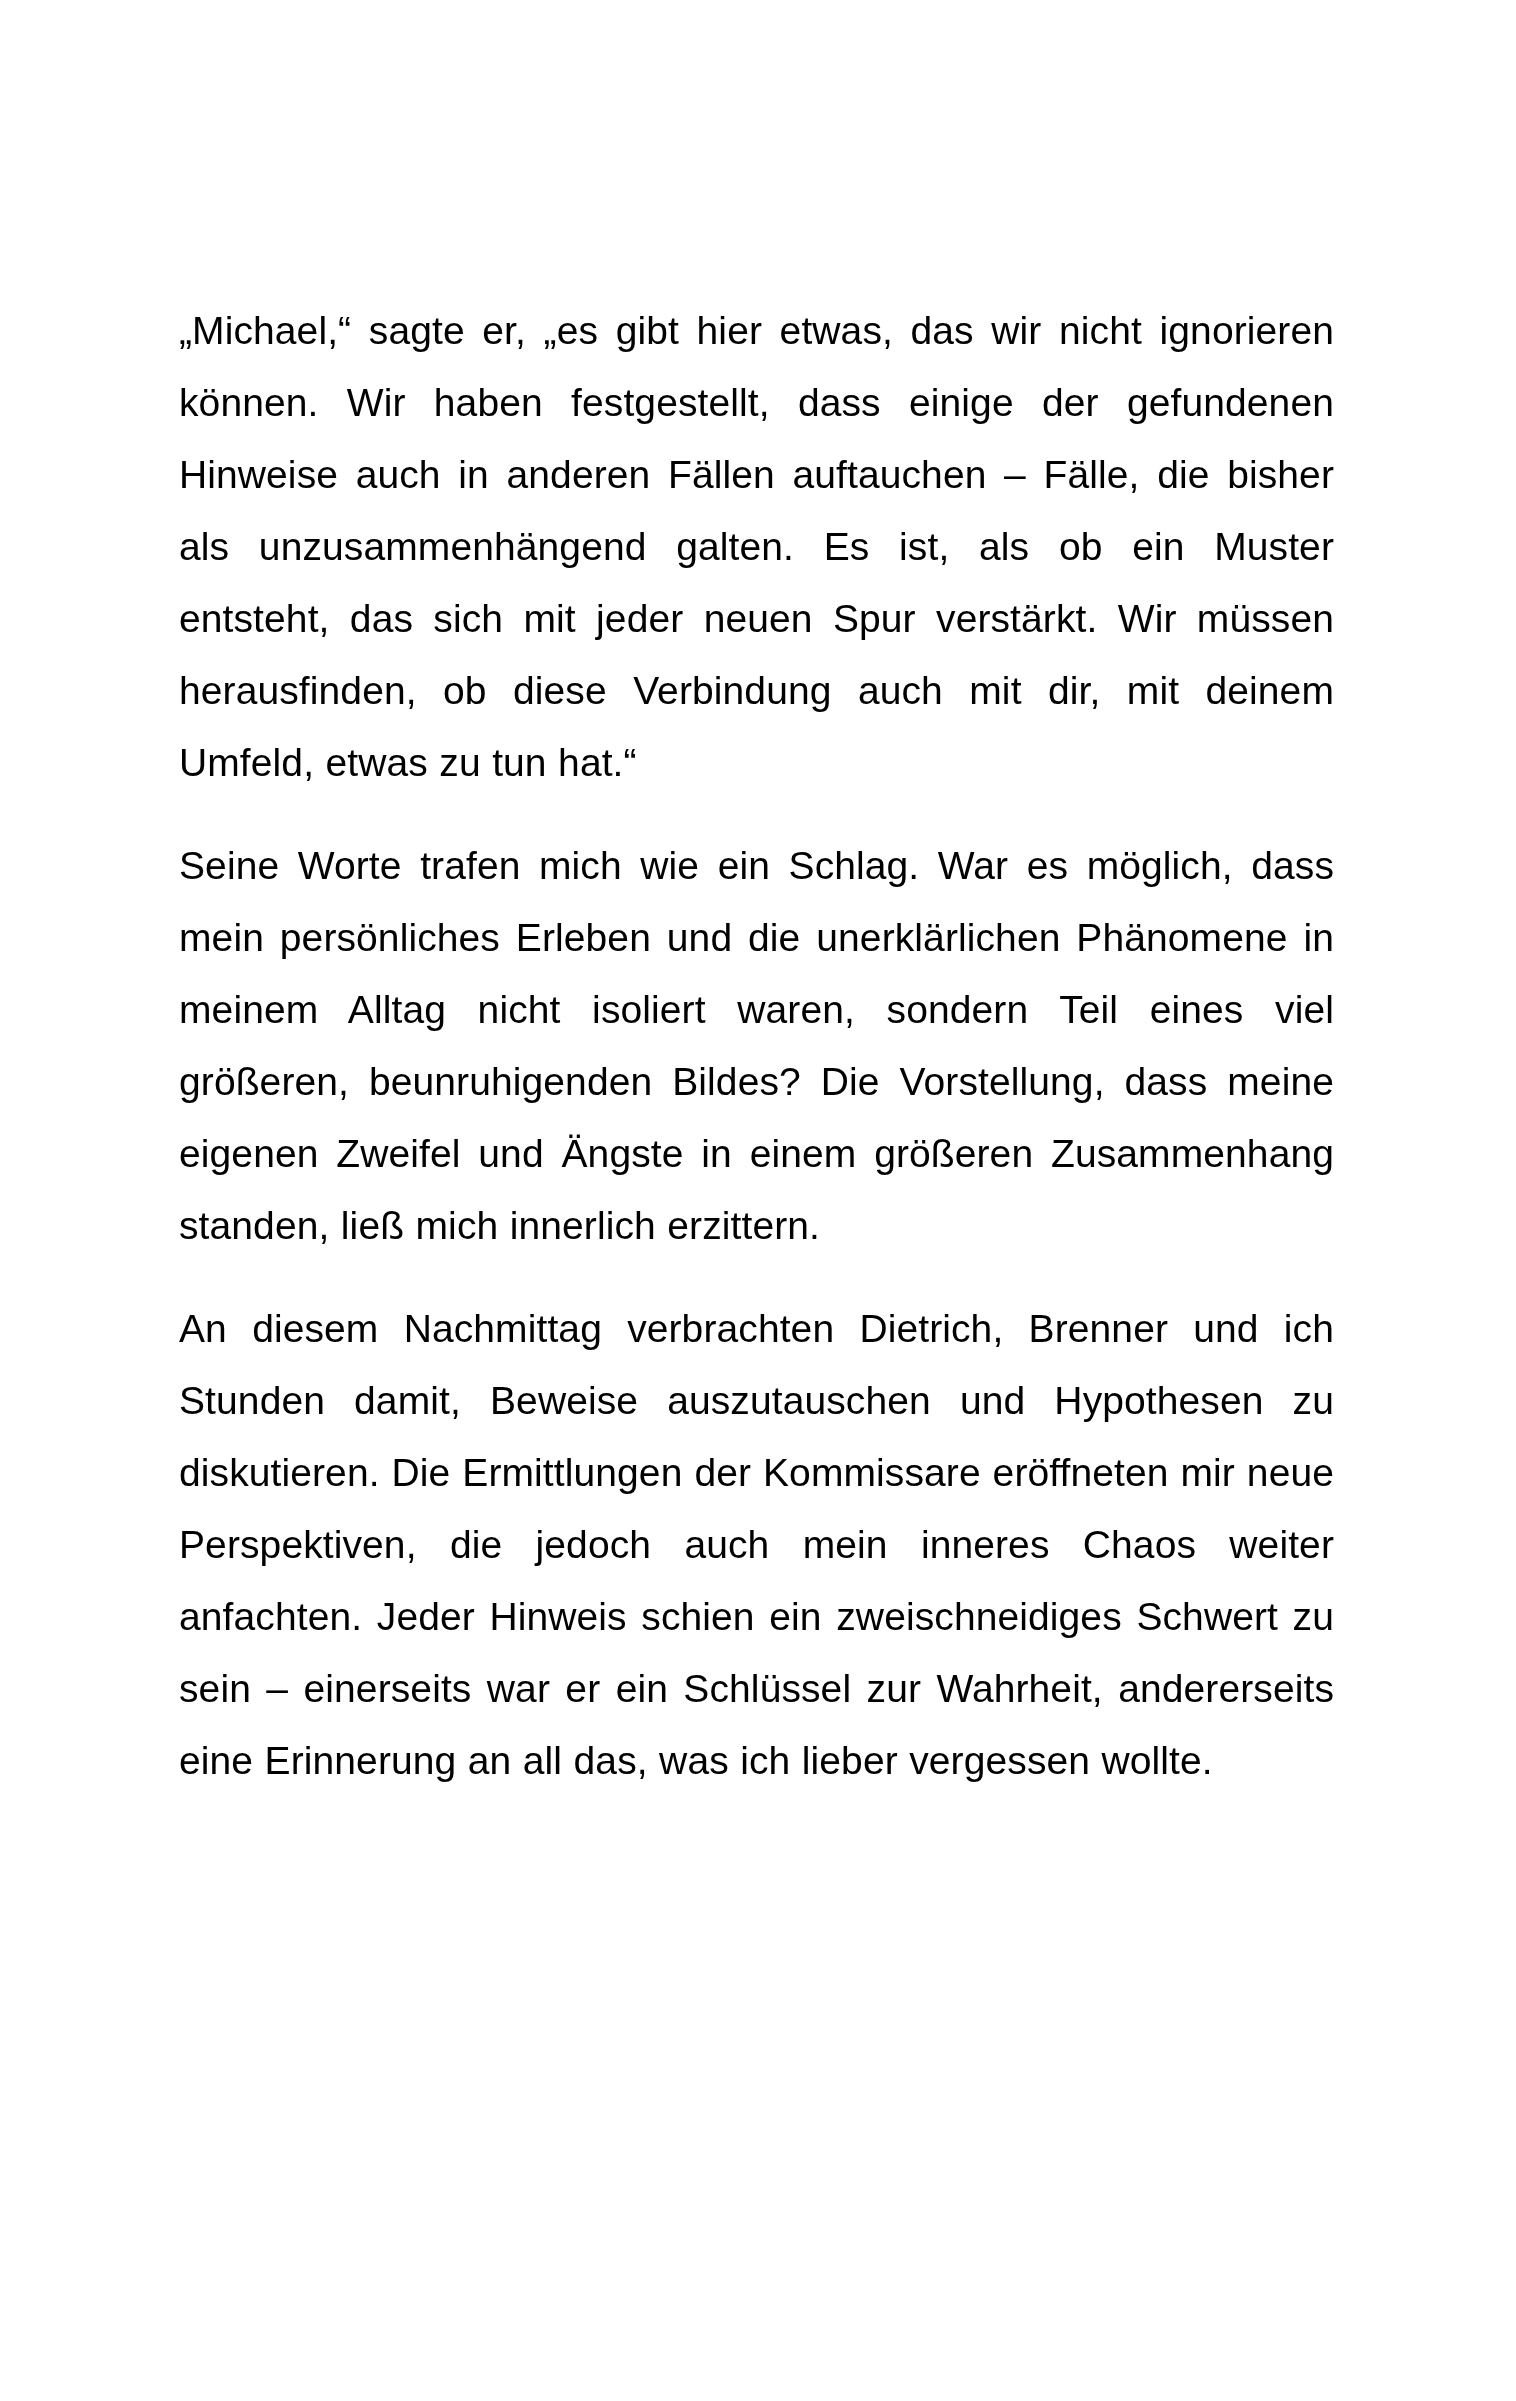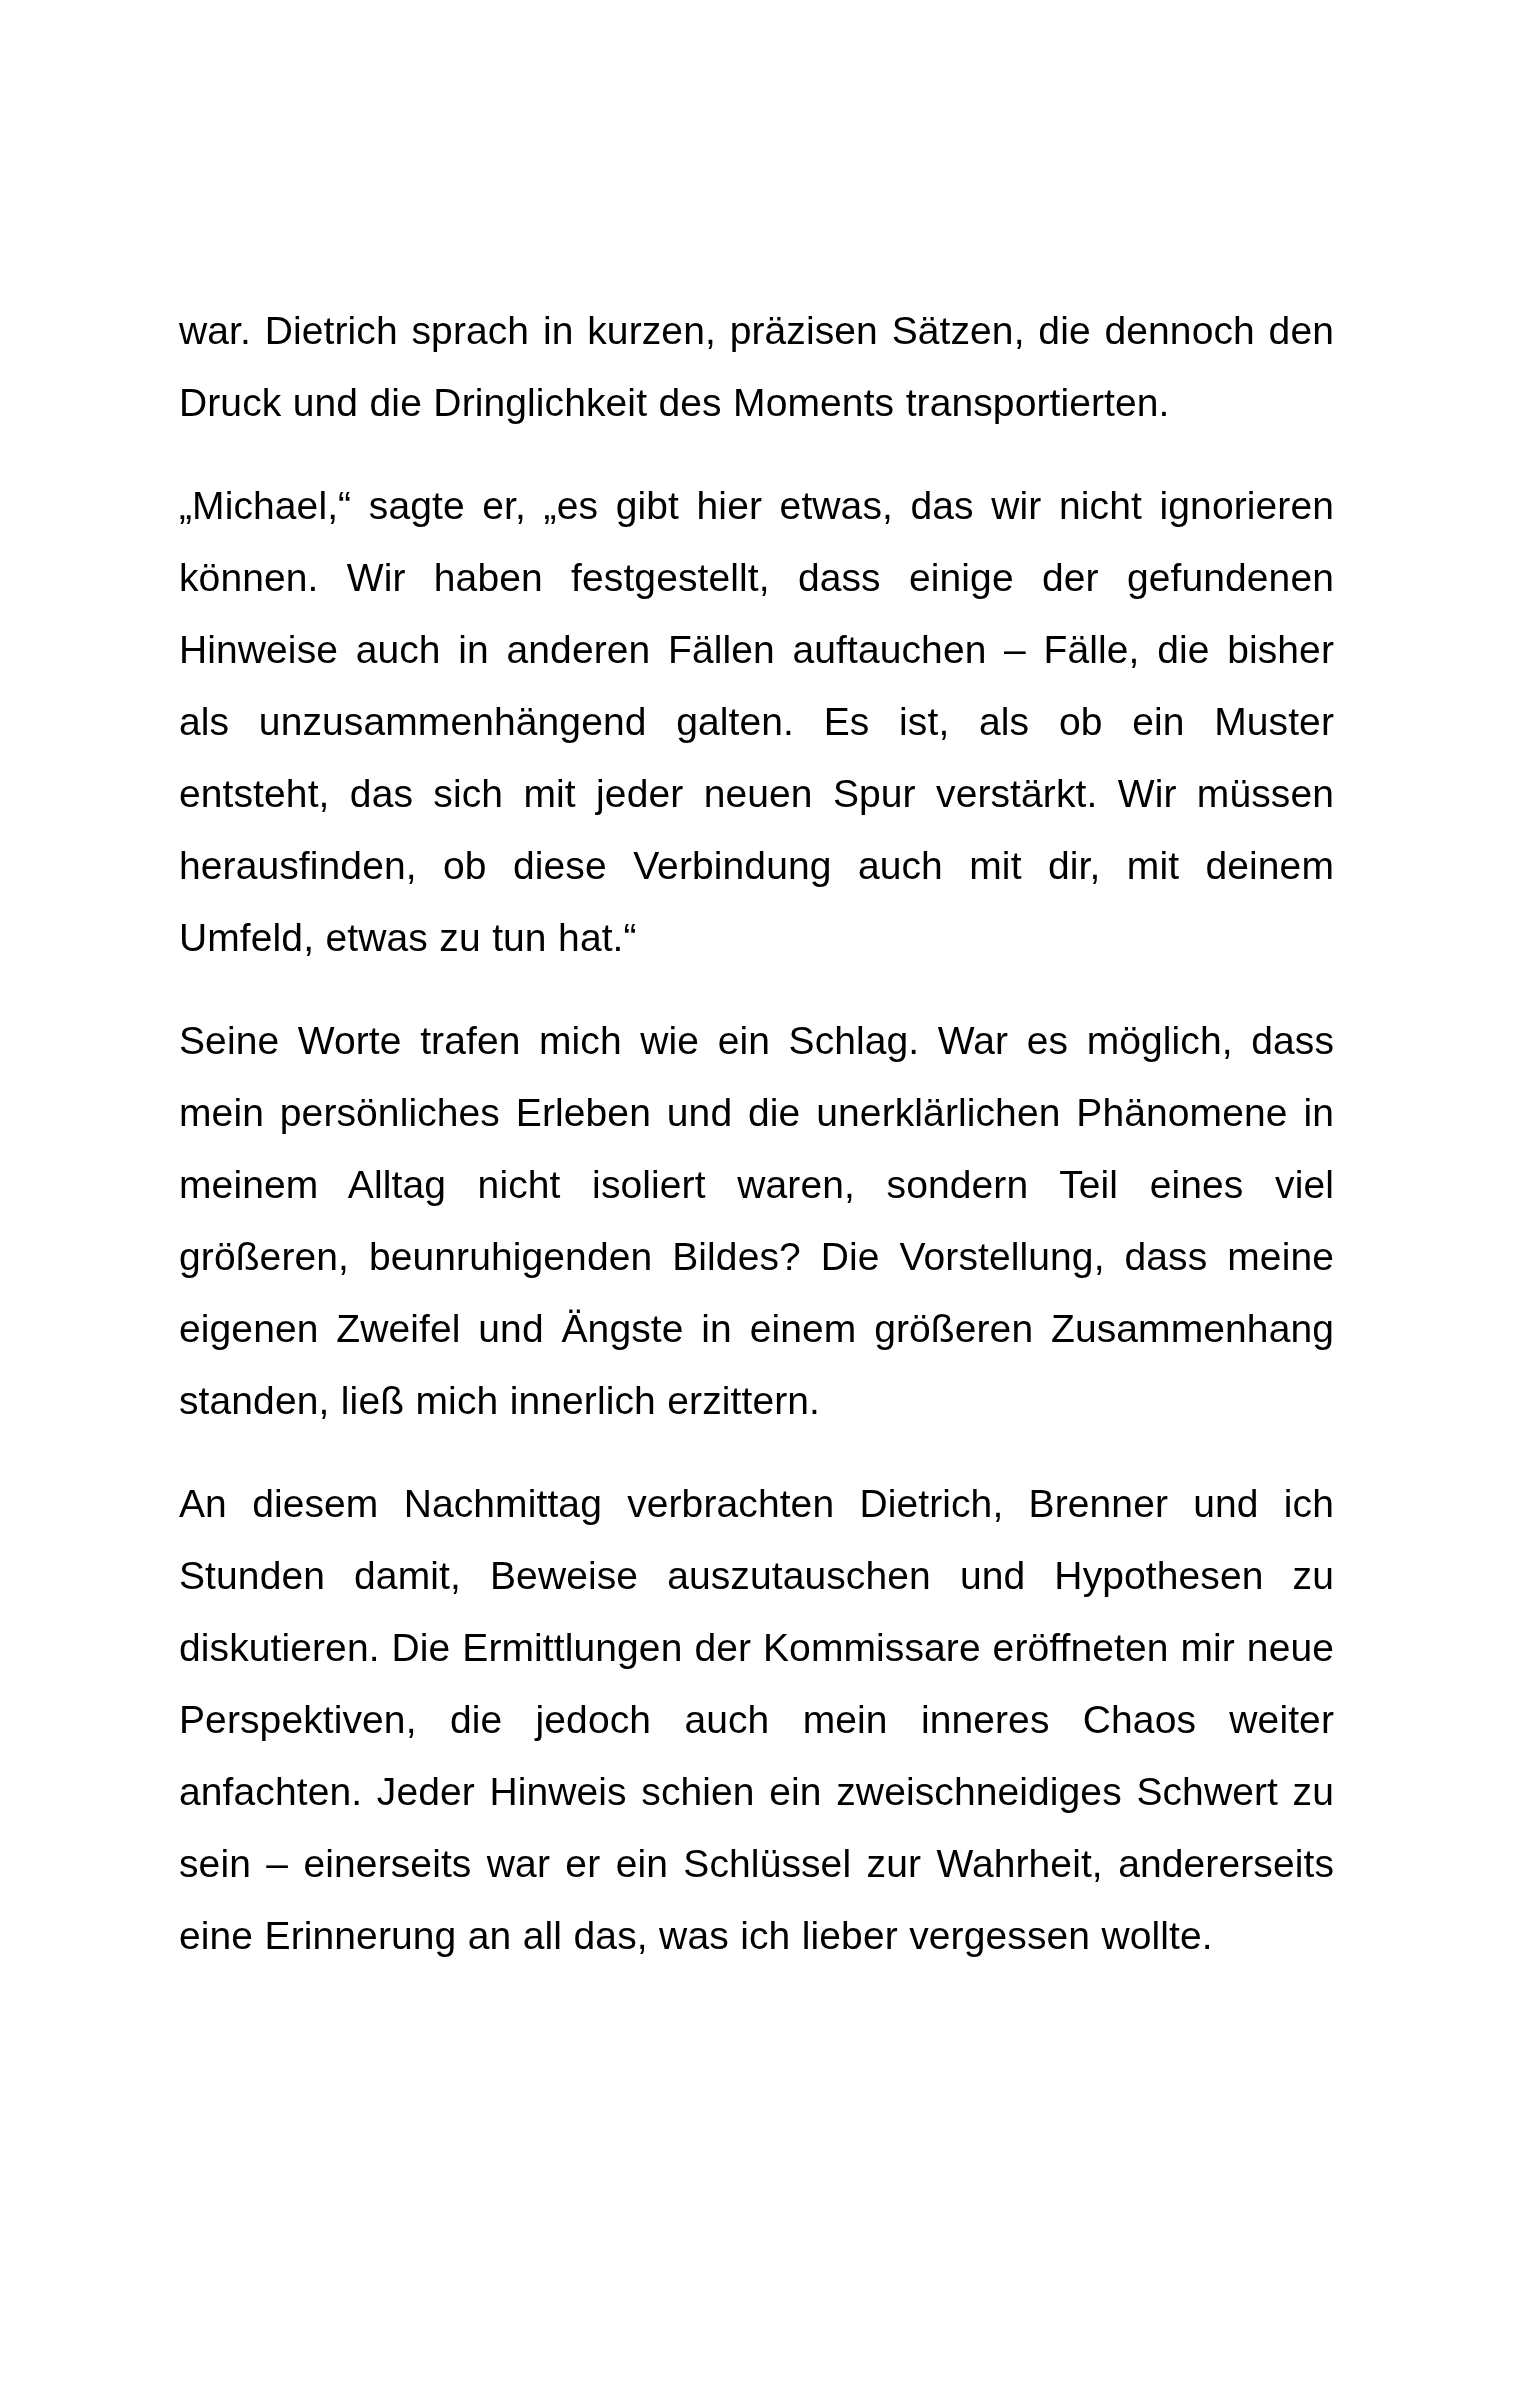--- a/index.html
+++ b/index.html
@@ -38,19 +38,18 @@
   }
   .text-column p:last-child {
     margin-bottom: 0;
   }
 </style>
 </head>
 <body>
 
 <div class="page">
   <div class="text-column">
-    <p>war. Dietrich sprach in kurzen, präzisen Sätzen, die dennoch den Druck und die Dringlichkeit des Moments transportierten.</p>
     <p>„Michael,“ sagte er, „es gibt hier etwas, das wir nicht ignorieren können. Wir haben festgestellt, dass einige der gefundenen Hinweise auch in anderen Fällen auftauchen – Fälle, die bisher als unzusammenhängend galten. Es ist, als ob ein Muster entsteht, das sich mit jeder neuen Spur verstärkt. Wir müssen herausfinden, ob diese Verbindung auch mit dir, mit deinem Umfeld, etwas zu tun hat.“</p>
     <p>Seine Worte trafen mich wie ein Schlag. War es möglich, dass mein persönliches Erleben und die unerklärlichen Phänomene in meinem Alltag nicht isoliert waren, sondern Teil eines viel größeren, beunruhigenden Bildes? Die Vorstellung, dass meine eigenen Zweifel und Ängste in einem größeren Zusammenhang standen, ließ mich innerlich erzittern.</p>
     <p>An diesem Nachmittag verbrachten Dietrich, Brenner und ich Stunden damit, Beweise auszutauschen und Hypothesen zu diskutieren. Die Ermittlungen der Kommissare eröffneten mir neue Perspektiven, die jedoch auch mein inneres Chaos weiter anfachten. Jeder Hinweis schien ein zweischneidiges Schwert zu sein – einerseits war er ein Schlüssel zur Wahrheit, andererseits eine Erinnerung an all das, was ich lieber vergessen wollte.</p>
   </div>
 </div>
 
 
 </body></html>

